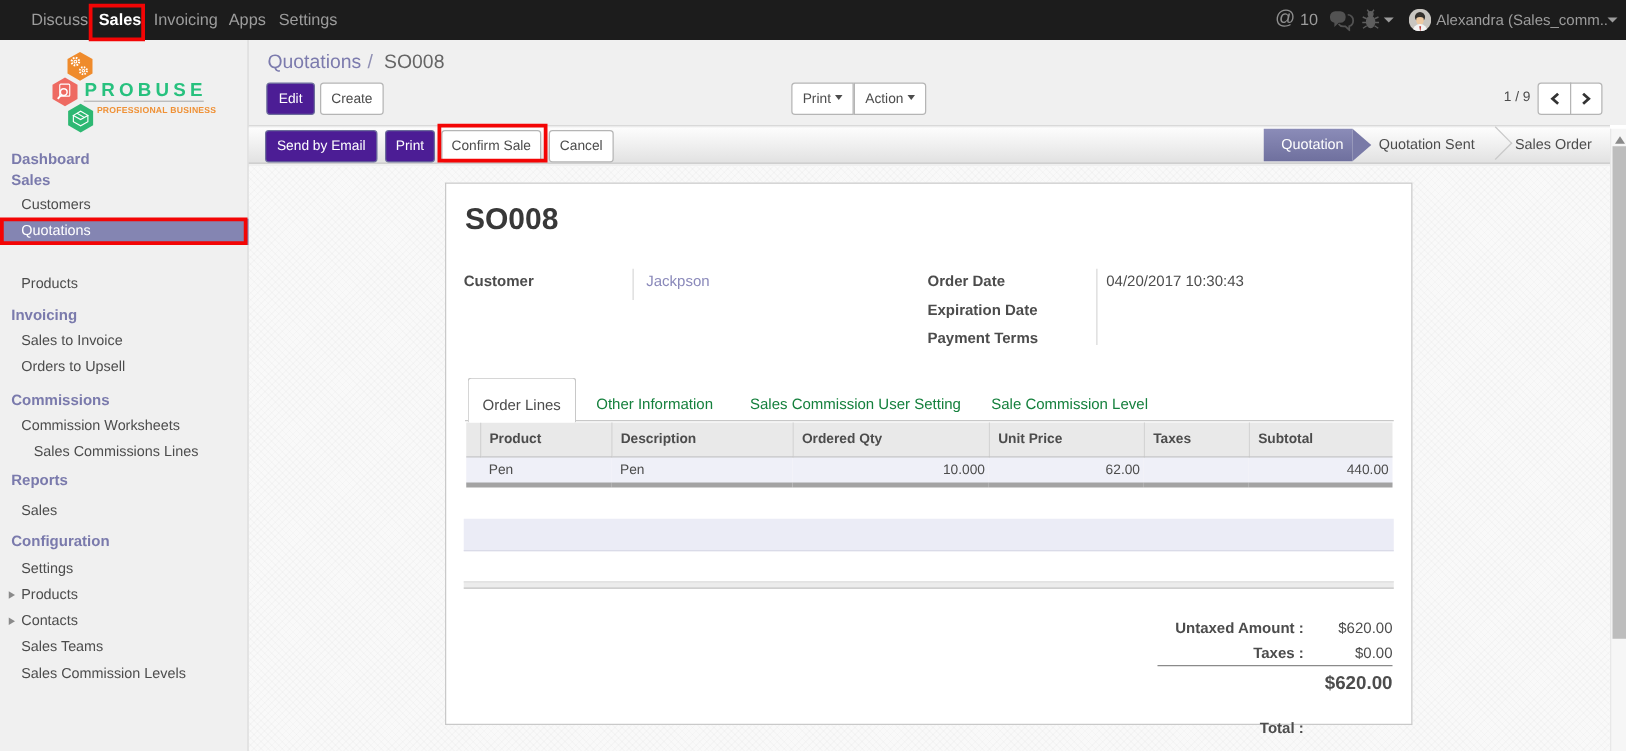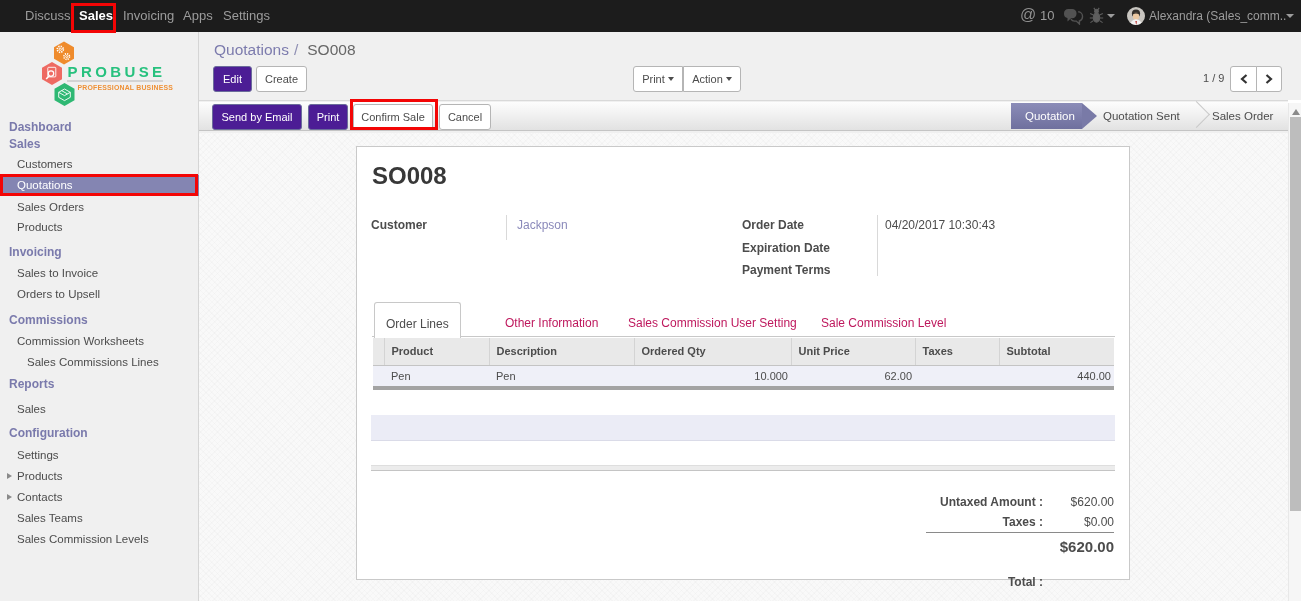--- a/index.html
+++ b/index.html
@@ -44,21 +44,21 @@
 #so-title { position:absolute; left:15px; top:15px; font-size:24px; font-weight:bold; color:#383838; }
 .flabel { position:absolute; font-weight:bold; color:#4c4c4c; font-size:12px; white-space:nowrap; }
 .fval { position:absolute; font-size:12px; color:#4c4c4c; white-space:nowrap; }
 .vsep { position:absolute; width:1px; background:#d9d9d9; }
 
 
 #notebook { position:absolute; left:15px; top:155px; width:743px; }
 #tabs { position:relative; height:35px; border-bottom:1px solid #c8c8c8; }
 .tab { position:absolute; top:0; height:35px; line-height:43px; font-size:12px; white-space:nowrap; }
 .tab.active { background:#fff; border:1px solid #c8c8c8; border-bottom:none; border-radius:3px 3px 0 0; color:#4c4c4c; height:36px; z-index:2; padding:0 11px; }
-.tab.inactive { color:#be185d;margin-left:28px; }
+.tab.inactive { color:#15803d; }
 
 #olist table { border-collapse:collapse; width:741px; table-layout:fixed; margin-top:1px; margin-left:1px; }
 #olist th { background:#e9e9e9; color:#4c4c4c; font-weight:bold; font-size:11px; text-align:left; height:27px; padding:0 7px; border-bottom:1px solid #c4c4c4; border-right:1px solid #d4d4d4; }
 #olist th:last-child { border-right:none; }
 #olist td { height:23px; padding:0 7px; font-size:11px; color:#4c4c4c; background:#eff0f8; border-bottom:4px solid #a3a3a3; }
 #olist .num { text-align:right; padding-right:3px; }
 .lavbar { position:absolute; left:14px; top:268px; width:744px; height:26px; background:#ebecf6; border-bottom:1px solid #dadbe8; }
 .graysep { position:absolute; left:14px; top:318px; width:744px; height:6px; background:#ececec; border-top:1px solid #dedede; border-bottom:1px solid #c4c4c4; }
 
 #totals { position:absolute; right:15px; top:348px; width:260px; }
@@ -135,21 +135,20 @@
         </g>
         <text x="27.5" y="37" font-family="Liberation Sans, sans-serif" font-size="15px" font-weight="bold" fill="#27c17e" letter-spacing="3.4">PROBUSE</text>
         <rect x="27" y="40.5" width="96" height="1" fill="#b5b5b5"></rect>
         <text x="37.5" y="50" font-family="Liberation Sans, sans-serif" font-size="6.9px" font-weight="bold" fill="#ef9136" letter-spacing="0.2">PROFESSIONAL BUSINESS</text>
       </svg>
     </div>
     <div class="shead" style="top:85px;">Dashboard</div>
     <div class="shead" style="top:102px;">Sales</div>
     <div class="sitem" style="top:122px;">Customers</div>
     <div class="sitem sel" style="top:143px;">Quotations</div>
-    <div class="sitem" style="top:165px;">Sales Orders</div>
     <div class="sitem" style="top:185px;">Products</div>
     <div class="shead" style="top:210px;">Invoicing</div>
     <div class="sitem" style="top:231px;">Sales to Invoice</div>
     <div class="sitem" style="top:252px;">Orders to Upsell</div>
     <div class="shead" style="top:278px;">Commissions</div>
     <div class="sitem" style="top:299px;">Commission Worksheets</div>
     <div class="sitem" style="top:320px;padding-left:27px;">Sales Commissions Lines</div>
     <div class="shead" style="top:342px;">Reports</div>
     <div class="sitem" style="top:367px;">Sales</div>
     <div class="shead" style="top:391px;">Configuration</div>

